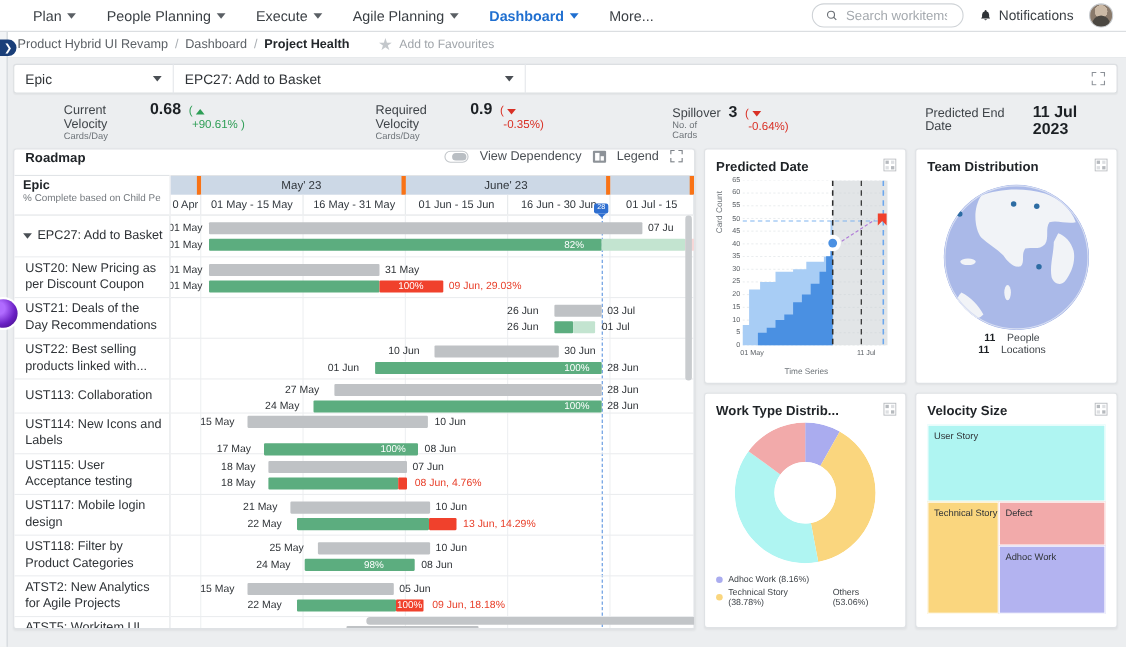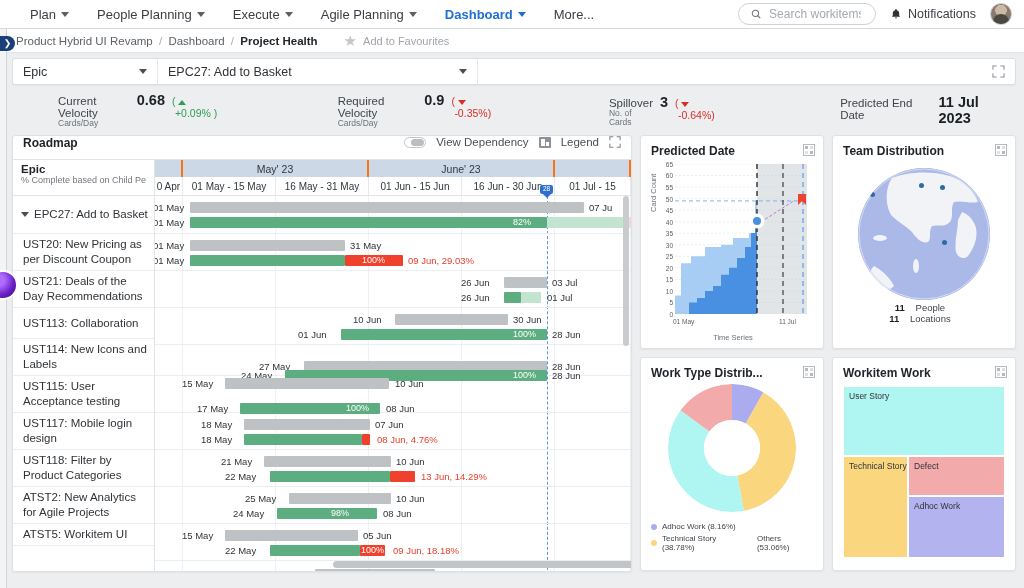--- a/index.html
+++ b/index.html
@@ -205,21 +205,21 @@
   }
   .g-row-lbl.epic { font-weight: normal; padding-left: 8px; gap: 5px; }
   .tri-collapse {
     width:0;height:0;border-left:4px solid transparent;border-right:4px solid transparent;
     border-top:5px solid #4a4f54; flex:0 0 auto;
   }
 
   .g-right { flex: 1; position: relative; overflow: hidden; }
   .g-head-m { height: 18px; display: flex; border-top: 1px solid #e1e4e7; }
   .g-head-m div {
-    background: #ccd8e6; border-right: 2px solid #f97316;
+    background: #ccd8e6; border-right: 4px solid #f97316;
     font-size: 10.5px; color: #31373d; display: flex; align-items: center; justify-content: center;
   }
   .g-head-d { height: 19px; display: flex; border-bottom: 1px solid #e1e4e7; }
   .g-head-d div {
     border-right: 1px solid #e6e9ec;
     font-size: 10px; color: #31373d; display: flex; align-items: center; justify-content: center;
   }
   .g-body { position: relative; }
   .g-grid { position: absolute; inset: 0; display: flex; pointer-events: none; }
   .g-grid div { border-right: 1px solid #eef0f2; }
@@ -393,21 +393,21 @@
   </div>
 </div>
 
 <div class="metrics">
   <div class="metric">
     <span class="lbl">
       <span class="t">Current Velocity</span>
       <span class="s">Cards/Day</span>
     </span>
     <span class="val">0.68</span>
-    <span class="delta up">(&nbsp;<span class="tri-up"></span>&nbsp;<span>+0.09%</span>&nbsp;)</span>
+    <span class="delta up">(&nbsp;<span class="tri-up"></span>&nbsp;<span>+90.61%</span>&nbsp;)</span>
   </div>
   <div class="m-gap1"></div>
   <div class="metric">
     <span class="lbl">
       <span class="t">Required Velocity</span>
       <span class="s">Cards/Day</span>
     </span>
     <span class="val">0.9</span>
     <span class="delta down">(&nbsp;<span class="tri-down"></span>&nbsp;<span>-0.35%</span>)</span>
   </div>
@@ -455,20 +455,23 @@
         <div class="g-row-lbl epic" style="height:38px">
           <span class="tri-collapse"></span>
           <span>EPC27: Add to Basket</span>
         </div>
         <div class="g-row-lbl" style="height:37px">
             <span>UST20: New Pricing as per Discount Coupon</span>
           </div>
         <div class="g-row-lbl" style="height:37px">
             <span>UST21: Deals of the Day Recommendations</span>
           </div>
+        <div class="g-row-lbl" style="height:37px">
+            <span>UST22: Best selling products linked with...</span>
+          </div>
         <div class="g-row-lbl" style="height:31px">
             <span>UST113: Collaboration</span>
           </div>
         <div class="g-row-lbl" style="height:37px">
             <span>UST114: New Icons and Labels</span>
           </div>
         <div class="g-row-lbl" style="height:37px">
             <span>UST115: User Acceptance testing</span>
           </div>
         <div class="g-row-lbl" style="height:37px">
@@ -567,21 +570,21 @@
             </div>
             <div class="bar-line" style="margin-top:3px">
               <div class="bar prog" style="left:186px;width:206px"></div>
               <span class="bar-txt" style="left:143px">01 Jun</span>
               <span class="bar-txt inbar" style="left:358px">100%</span>
               <span class="bar-txt" style="left:397px">28 Jun</span>
             </div>
           </div>
 
           <div class="g-row" style="height:31px">
-            <div class="bar-line" style="margin-top:16px">
+            <div class="bar-line" style="margin-top:4px">
               <div class="bar plan" style="left:149px;width:243px"></div>
               <span class="bar-txt" style="left:104px">27 May</span>
               <span class="bar-txt" style="left:397px">28 Jun</span>
             </div>
             <div class="bar-line" style="margin-top:3px">
               <div class="bar prog" style="left:130px;width:262px"></div>
               <span class="bar-txt" style="left:86px">24 May</span>
               <span class="bar-txt inbar" style="left:358px">100%</span>
               <span class="bar-txt" style="left:397px">28 Jun</span>
             </div>
@@ -838,21 +841,21 @@
           <div class="row">
             <span class="dot" style="background:#fad67e"></span>
             <span>Technical Story (38.78%)</span>
             <span class="spacer"></span>
             <span>Others (53.06%)</span>
           </div>
         </div>
       </div>
 
       <div class="card mini">
-        <div class="card-title">Workitem Work</div>
+        <div class="card-title">Velocity Size</div>
         <div class="panel-icon">
           <svg width="12" height="12" viewBox="0 0 12 12">
             <rect x="0.5" y="0.5" width="11" height="11" fill="none" stroke="#8b9097"></rect>
             <rect x="2" y="2" width="3" height="3" fill="#8b9097"></rect>
             <rect x="7" y="2" width="3" height="3" fill="#c9cdd1"></rect>
             <rect x="2" y="7" width="3" height="3" fill="#c9cdd1"></rect>
             <rect x="7" y="7" width="3" height="3" fill="#8b9097"></rect>
           </svg>
         </div>
         <div class="tree">

